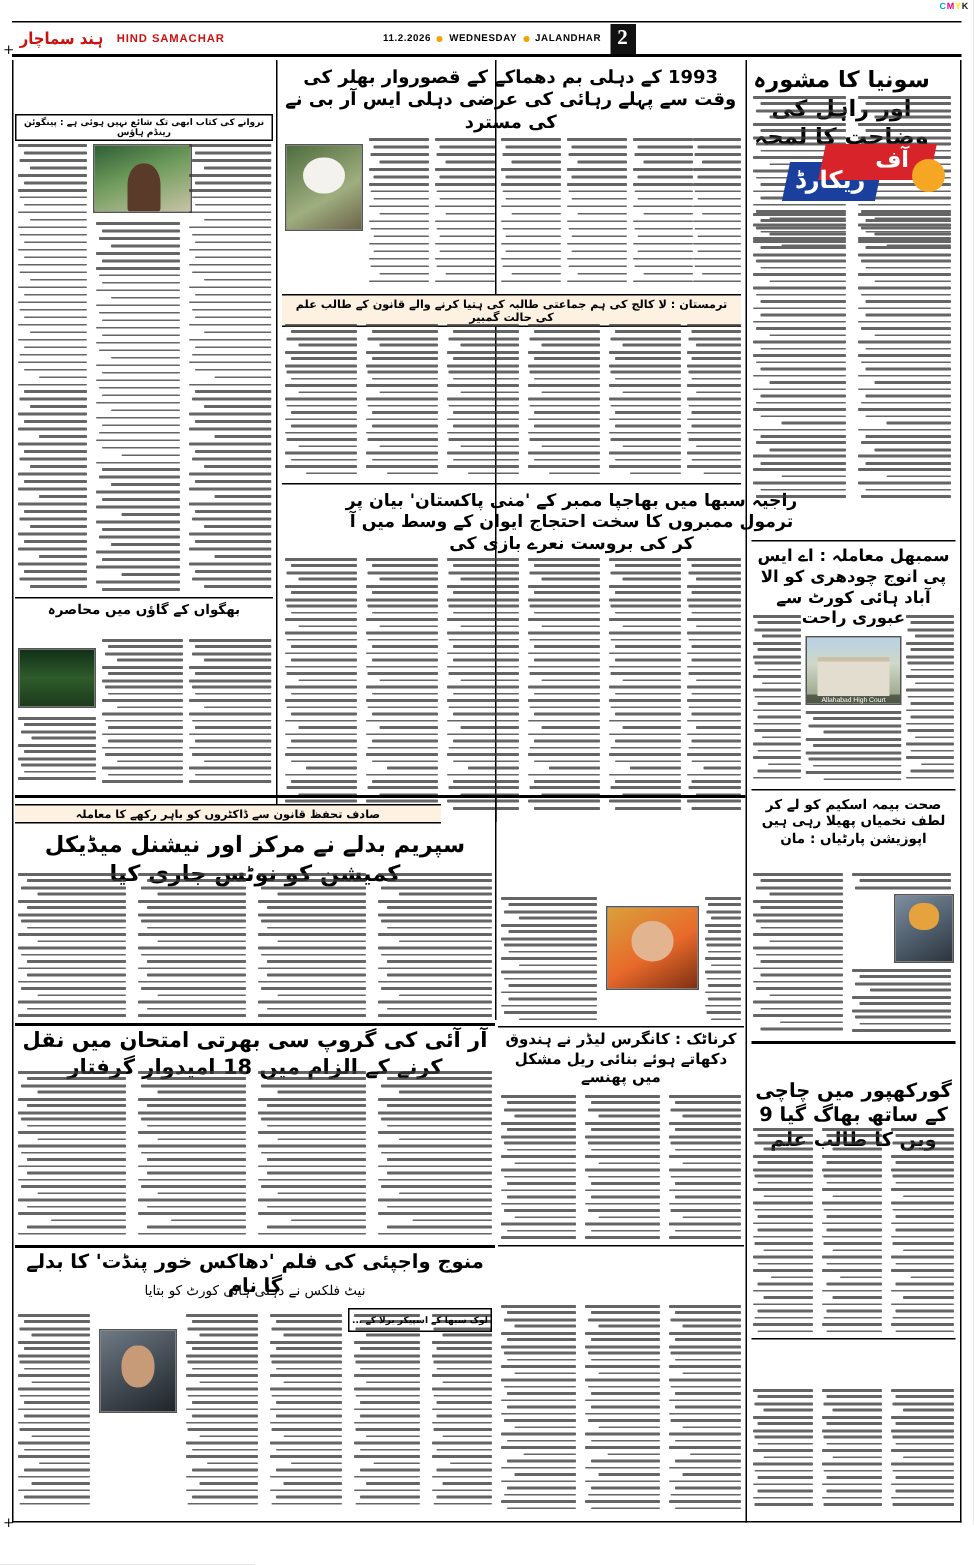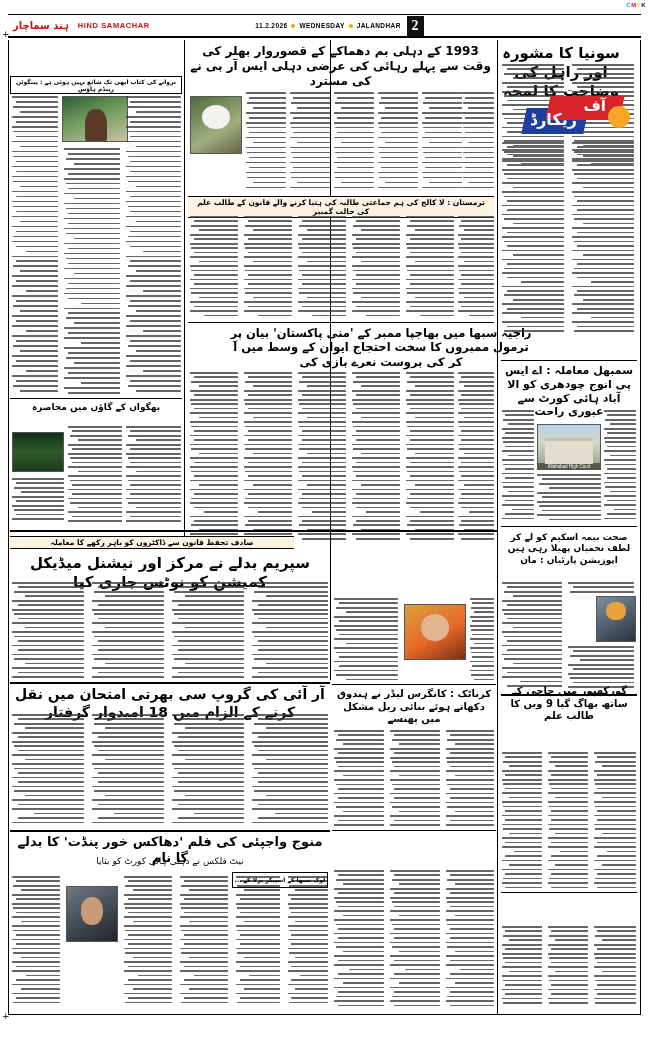--- a/index.html
+++ b/index.html
@@ -1688,21 +1688,21 @@
       <div class="ln s2"></div>
     <div class="ln s1"></div>
       <div class="ln s4"></div>
       <div class="ln s3"></div>
       <div class="ln s1"></div>
     <div class="ln s2"></div>
       <div class="ln s1"></div>
   </div>
 
   <div class="hr-thick" style="left:501px; top:694px; width:136px;"></div>
-  <div class="hl" style="left:501px; top:685px; width:136px; font-size:10px;">
+  <div class="hl" style="left:501px; top:720px; width:136px; font-size:13px;">
     <span>گورکھپور میں چاچی کے ساتھ بھاگ گیا 9 ویں کا طالب علم</span>
   </div>
   <div class="body dense" style="left:502px; top:752px; width:40px; height:136px;">
     <div class="ln s1"></div>
       <div class="ln s2"></div>
       <div class="ln s4"></div>
       <div class="ln s3"></div>
     <div class="ln s1"></div>
       <div class="ln s2"></div>
       <div class="ln s1"></div>

